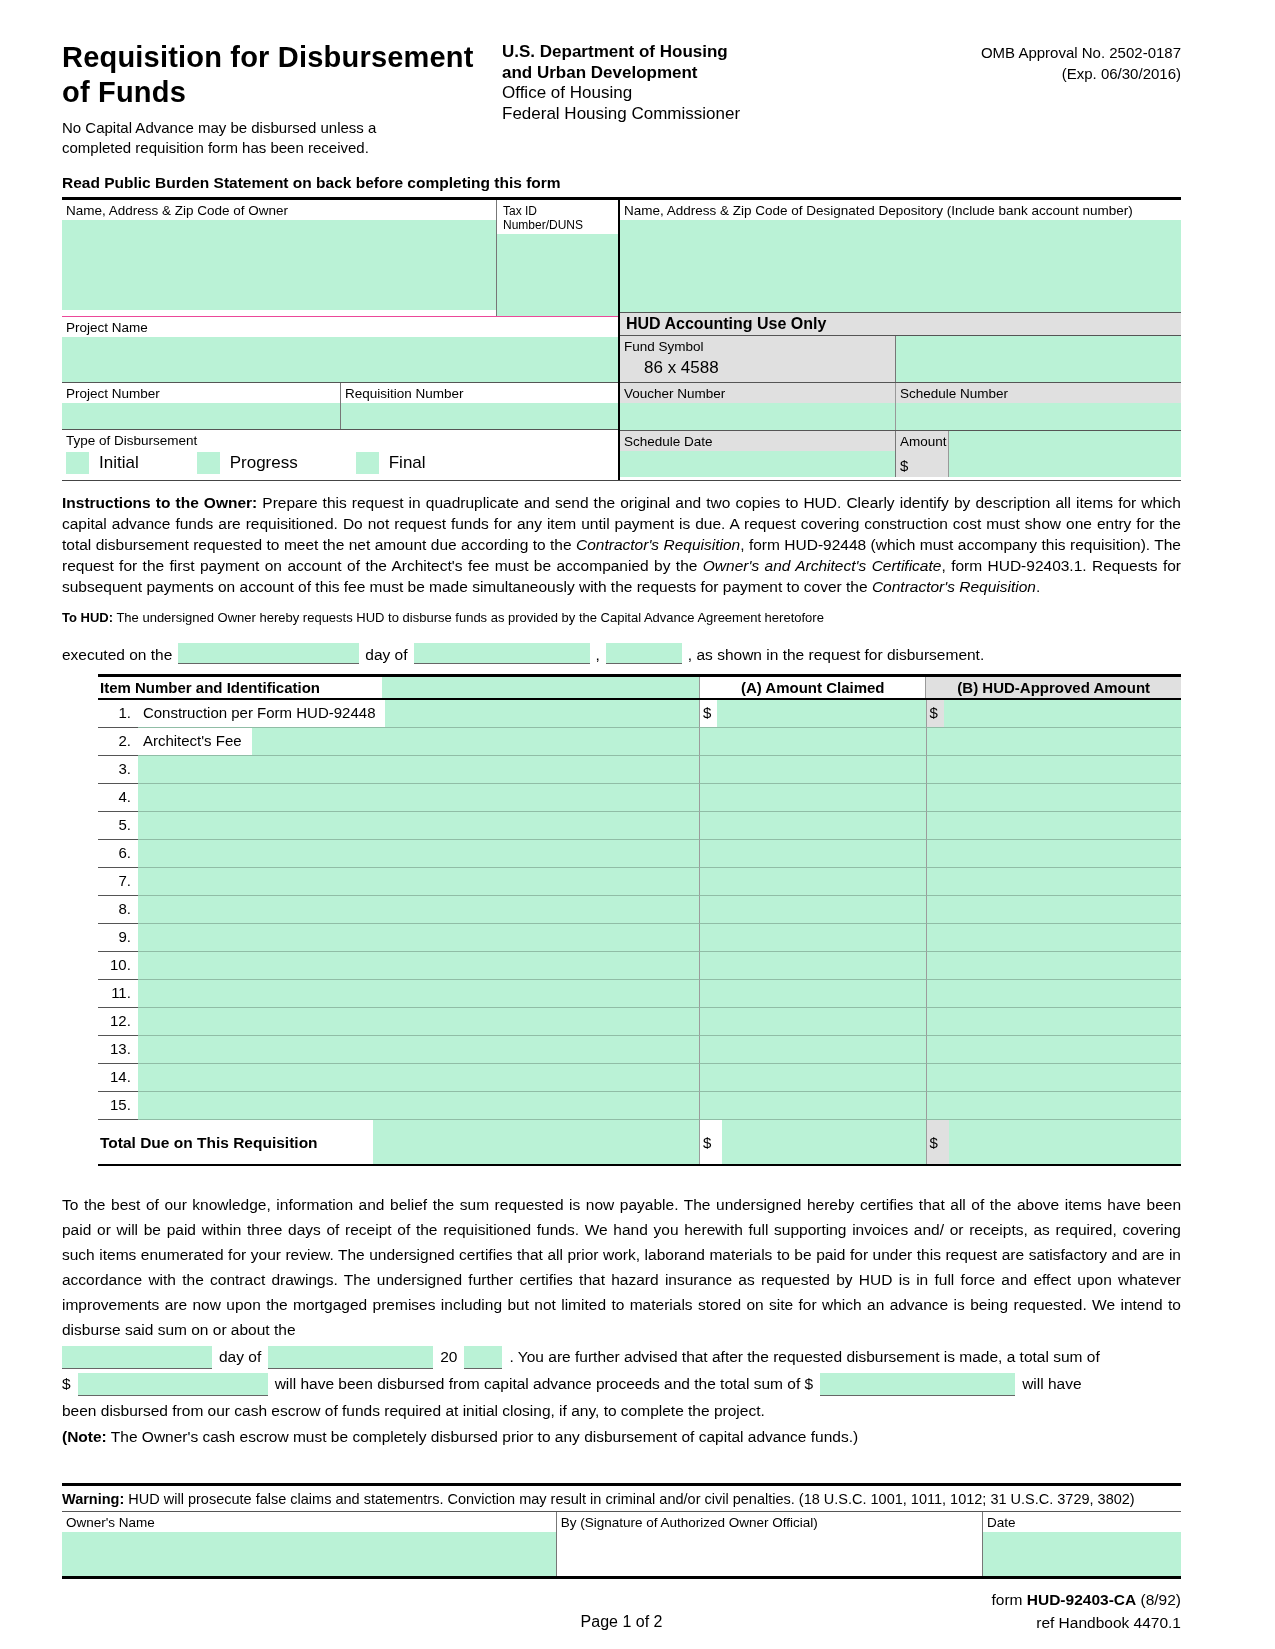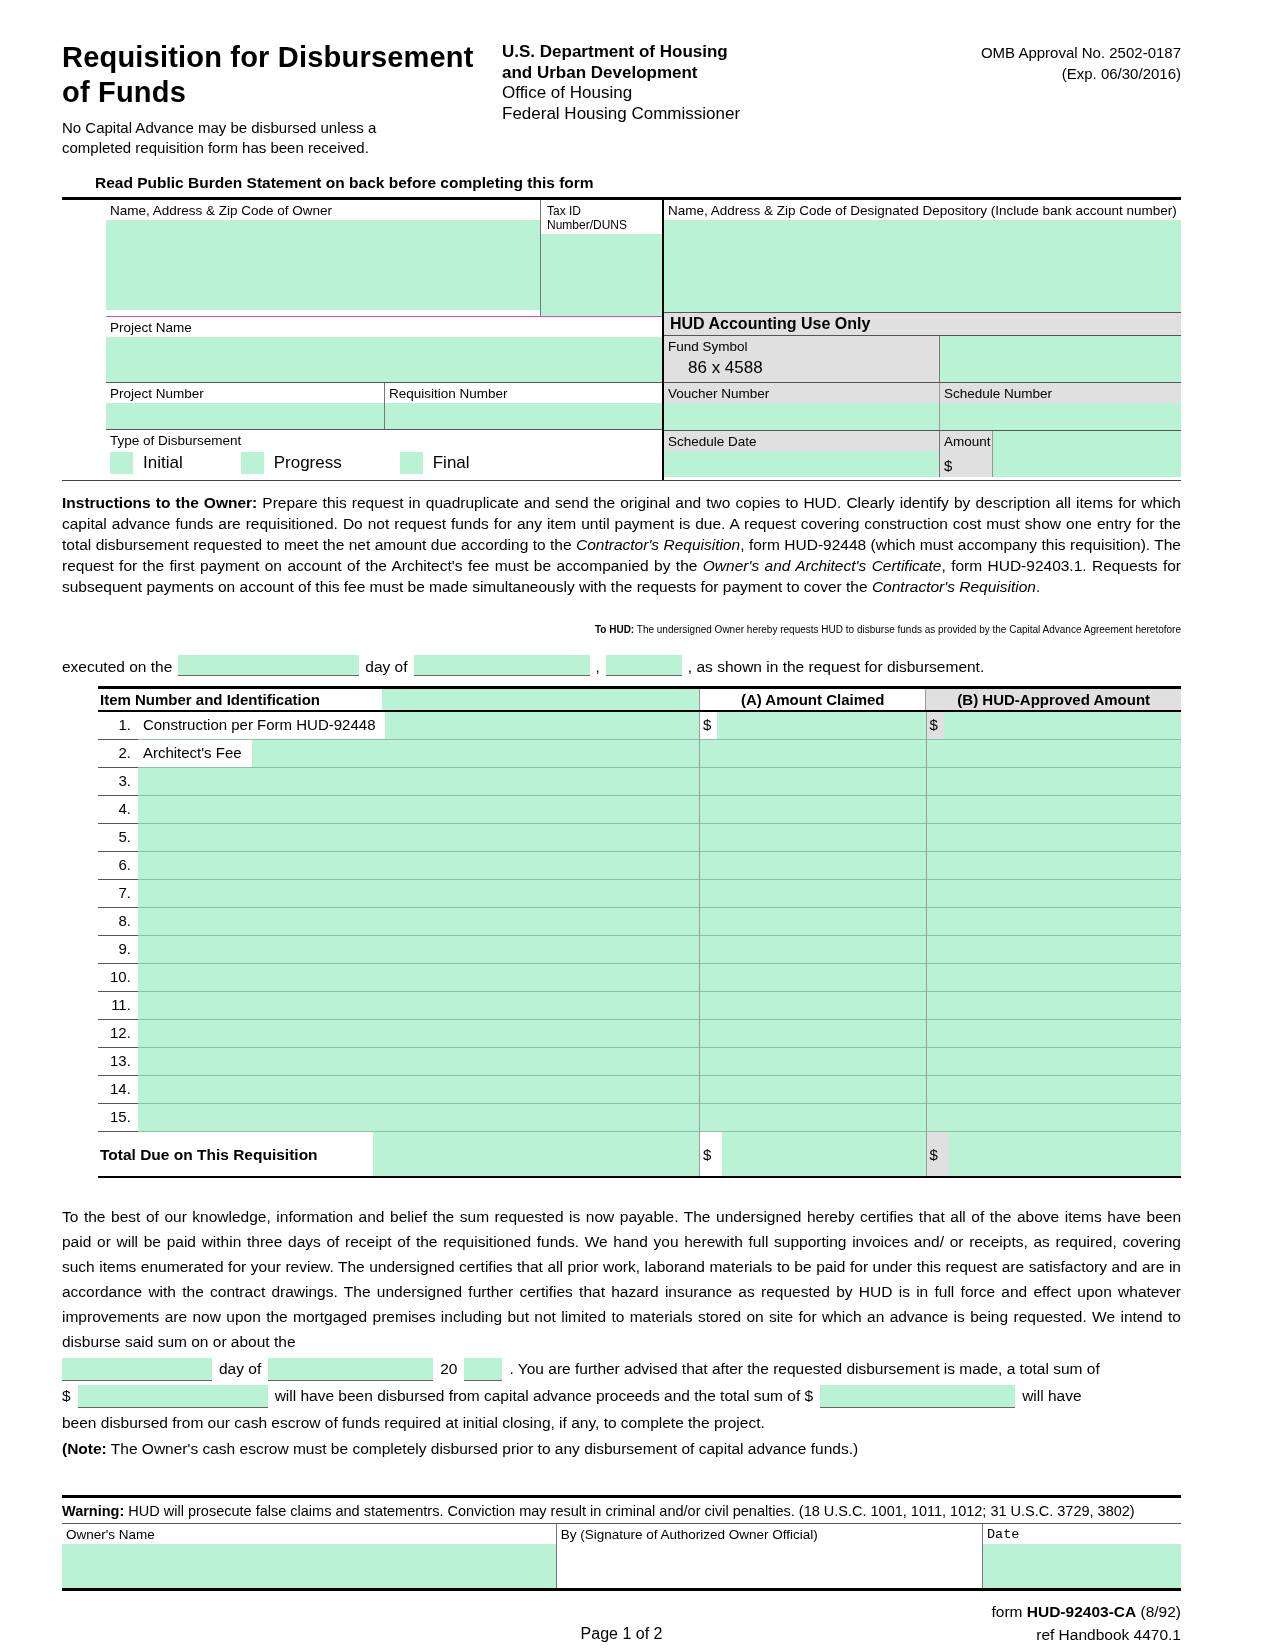--- a/index.html
+++ b/index.html
@@ -18,26 +18,26 @@
   .gy { background:#e0e0e0; }
 
   
   .hdr { display:flex; }
   .hdr-left { width:440px; }
   .hdr-title { font-size:29px; font-weight:bold; line-height:1.2; letter-spacing:.2px; }
   .hdr-sub { font-size:15px; line-height:1.35; margin-top:8px; width:360px; }
   .hdr-mid { width:420px; font-size:17px; line-height:1.22; padding-top:2px; }
   .hdr-mid .b { font-weight:bold; }
   .hdr-right { flex:1; text-align:right; font-size:15px; line-height:1.4; padding-top:2px; }
-  .read-line { font-weight:bold; font-size:15.5px; margin-top:16px;margin-left:33px; }
+  .read-line { font-weight:bold; font-size:15.5px; margin-top:16px; }
   .thick-rule { border-bottom:3px solid #000; margin-top:5px; }
 
   
   .topform { display:flex; border-bottom:1px solid #444; }
-  .tf-left { width:556px;margin-left:44px; }
+  .tf-left { width:556px; }
   .tf-right { width:563px; border-left:2px solid #000; }
   .lbl { font-size:13.5px; padding:3px 4px 2px 4px; }
   .lbl-sm { font-size:12px; padding:4px 2px 2px 6px; }
   .fieldbox { width:100%; }
 
   .owner-row { display:flex; }
   .owner-cell { width:434px; }
   .tax-cell { width:122px; border-left:1px solid #777; }
   .owner-green { height:90px; }
   .tax-green { height:82px; }
@@ -69,21 +69,21 @@
   .sd-col1 { width:276px; border-right:1px solid #777; }
   .sd-green { height:26px; }
   .amt-col { width:53px; height:46px; border-right:1px solid #999; font-size:13.5px; }
   .amt-col .dollar { font-size:15px; padding:6px 0 0 4px; }
   .amt-green { flex:1; height:46px; }
 
   
   .para { font-size:15.5px; line-height:21px; text-align:justify; margin-top:11px; }
   .para .b { font-weight:bold; }
   .para .i { font-style:italic; }
-  .tohud { font-size:10px; line-height:21px; margin-top:22px;text-align:right; }
+  .tohud { font-size:13px; line-height:21px; margin-top:10px; }
 
   .exec-line { display:flex; align-items:flex-end; font-size:15.5px; margin-top:15px; gap:6px; }
   .blank { height:21px; border-bottom:1px solid #666; }
   .bl-180 { width:181px; } .bl-175 { width:176px; } .bl-75 { width:76px; }
 
   
   .items { margin-top:10px; border-top:3px solid #000;margin-left:36px; }
   .it-hdr { display:flex; border-bottom:2px solid #000; font-weight:bold; font-size:15px; }
   .it-hdr-item { width:621px; }
   .it-hdr-item span { display:inline-block; width:284px; background:#fff; padding:2px 0 2px 2px; }
@@ -118,21 +118,21 @@
   .note-line .b { font-weight:bold;text-align:right; }
 
   
   .warn-rule { border-bottom:3px solid #000; margin-top:34px; }
   .warn-line { font-size:14.5px; padding:5px 0 4px 0; }
   .warn-line .b { font-weight:bold; }
   .sig { border-top:1px solid #555; border-bottom:3px solid #000; }
   .sig-row { display:flex; }
   .sig-c1 { width:506px; }
   .sig-c2 { width:437px; border-left:1px solid #777; }
-  .sig-c3 { width:204px; border-left:1px solid #777;font-family:Liberation Mono, monospace; }
+  .sig-c3 { width:204px; border-left:1px solid #777; }
   .sig-lbl { font-size:13.5px; padding:3px 4px 2px 4px; }
   .sig-val { height:44px; }
 
   
   .footer { position:relative; margin-top:10px; height:60px; }
   .foot-right { position:absolute; right:0; top:0; text-align:right; font-size:15.5px; line-height:1.45; }
   .foot-right .b { font-weight:bold; }
   .foot-page { position:absolute; left:0; right:0; top:24px; text-align:center; font-size:16px; }
 </style>
 </head>

